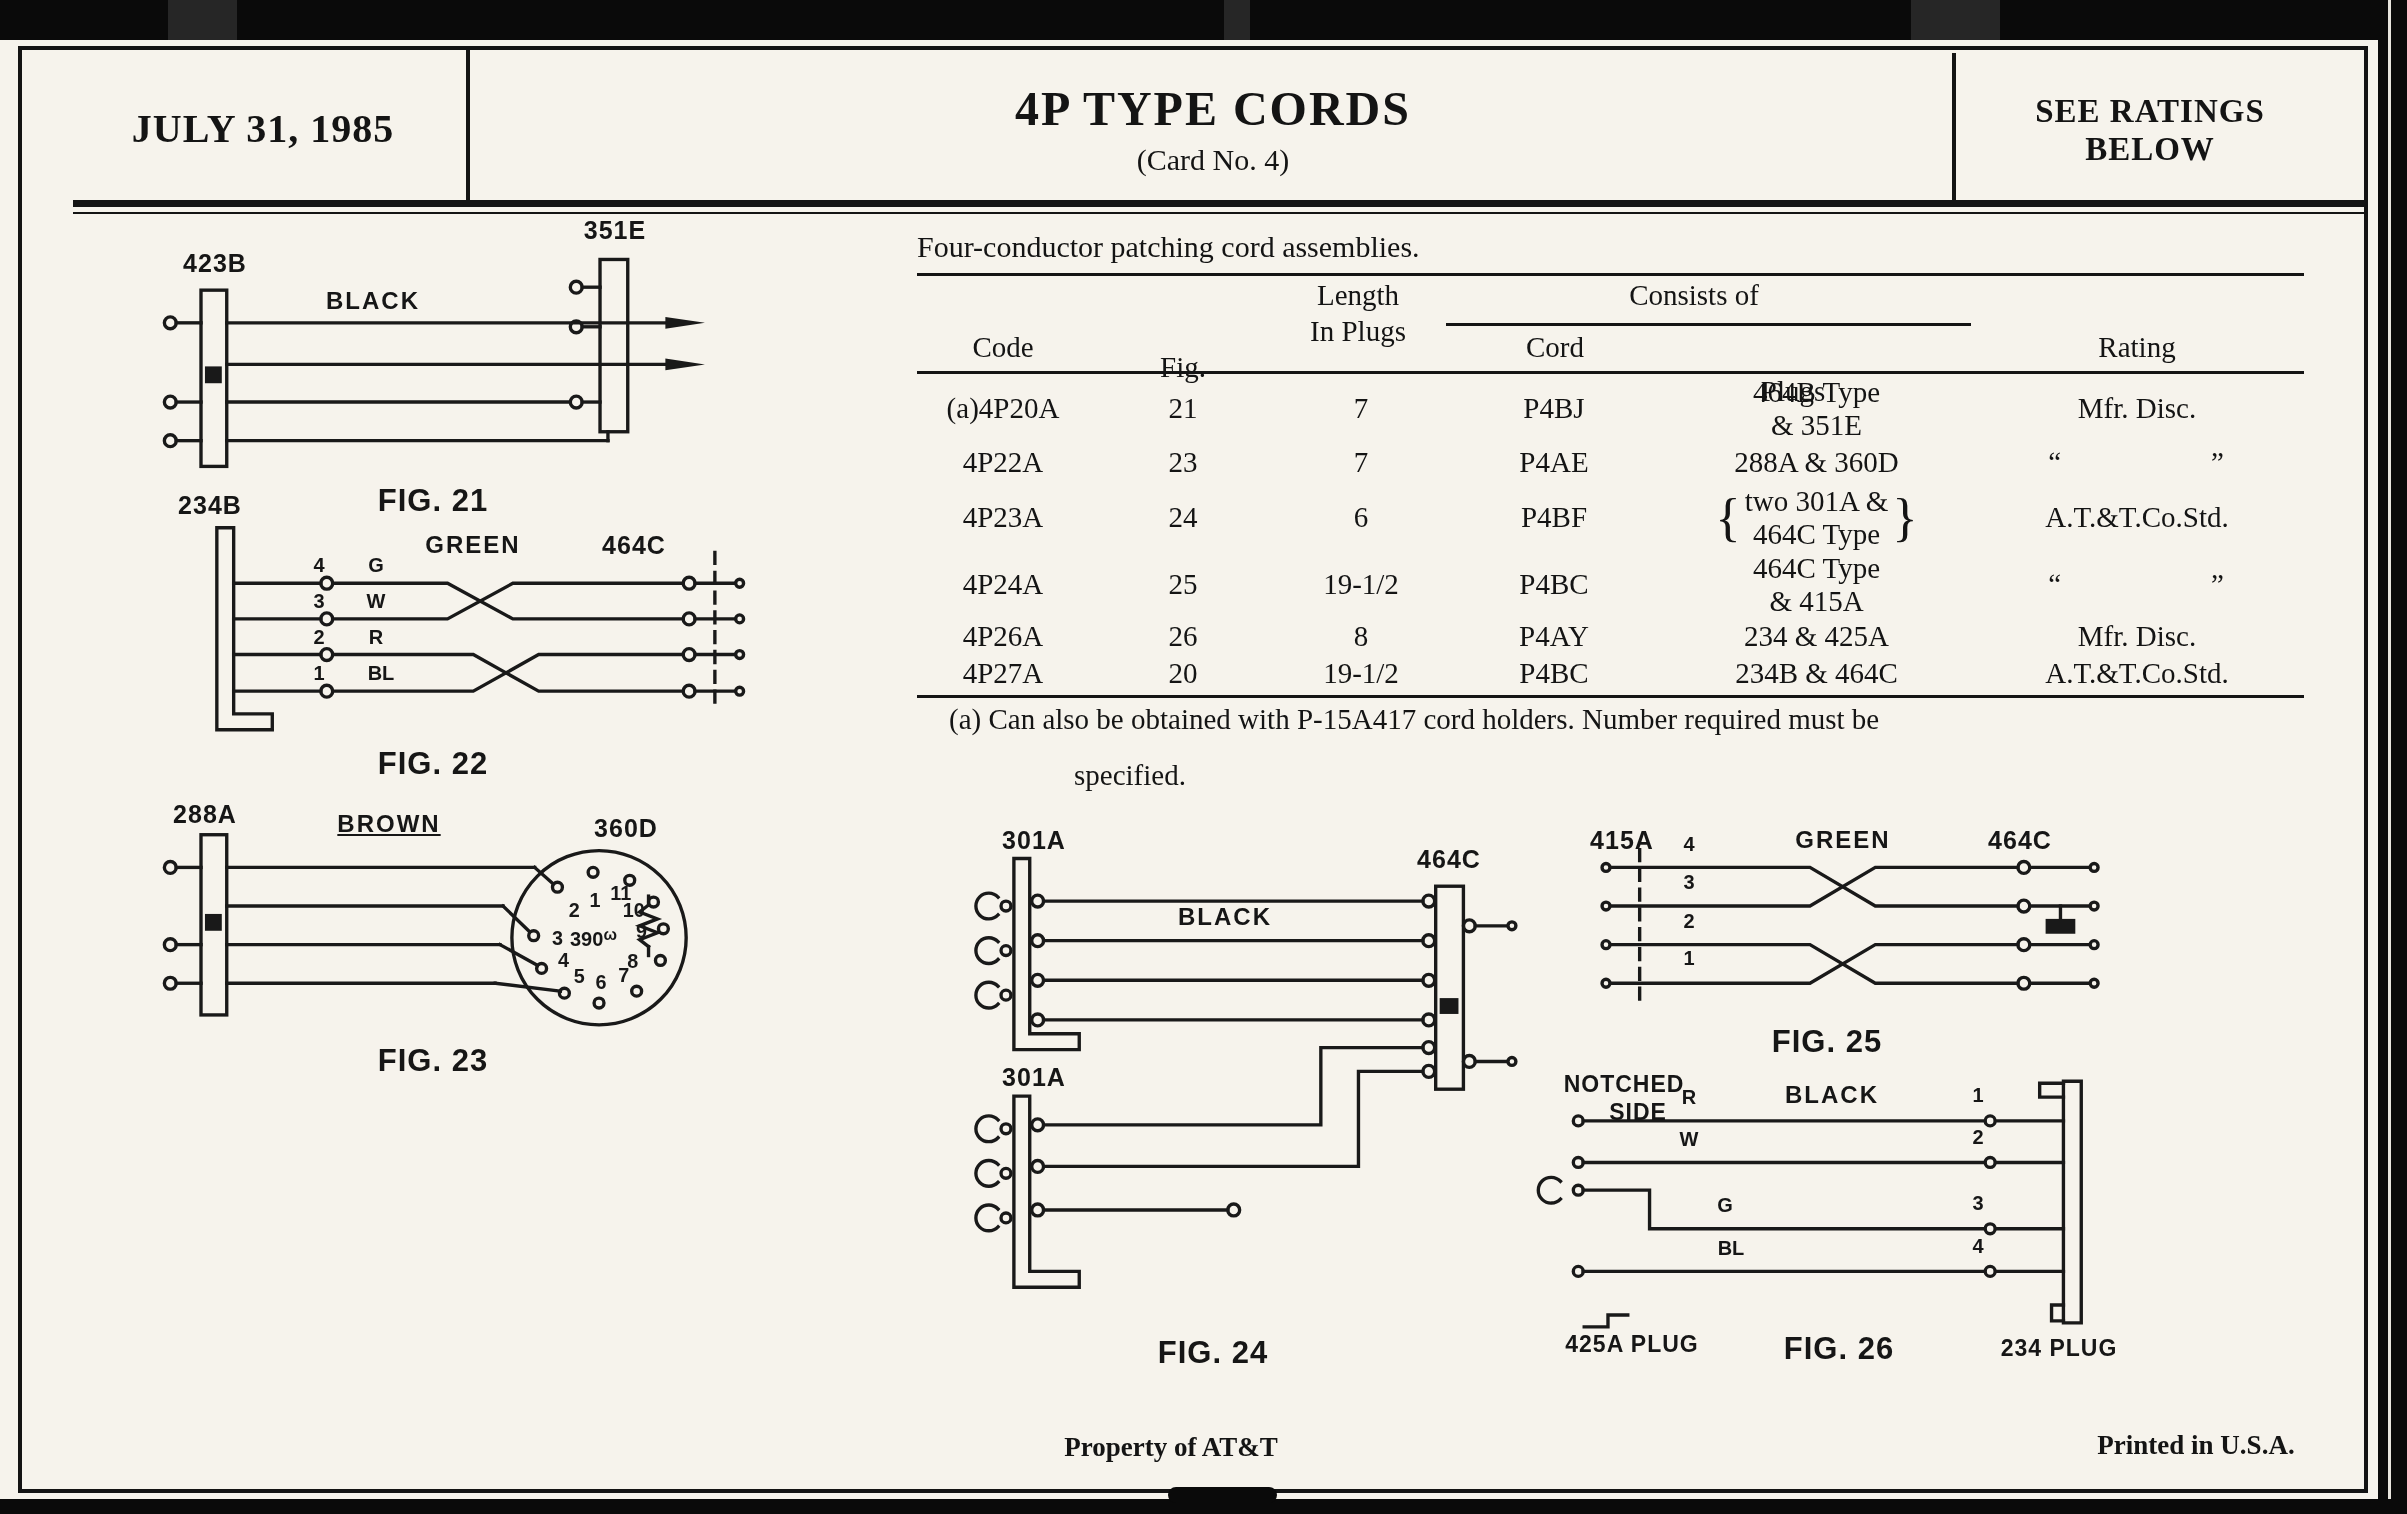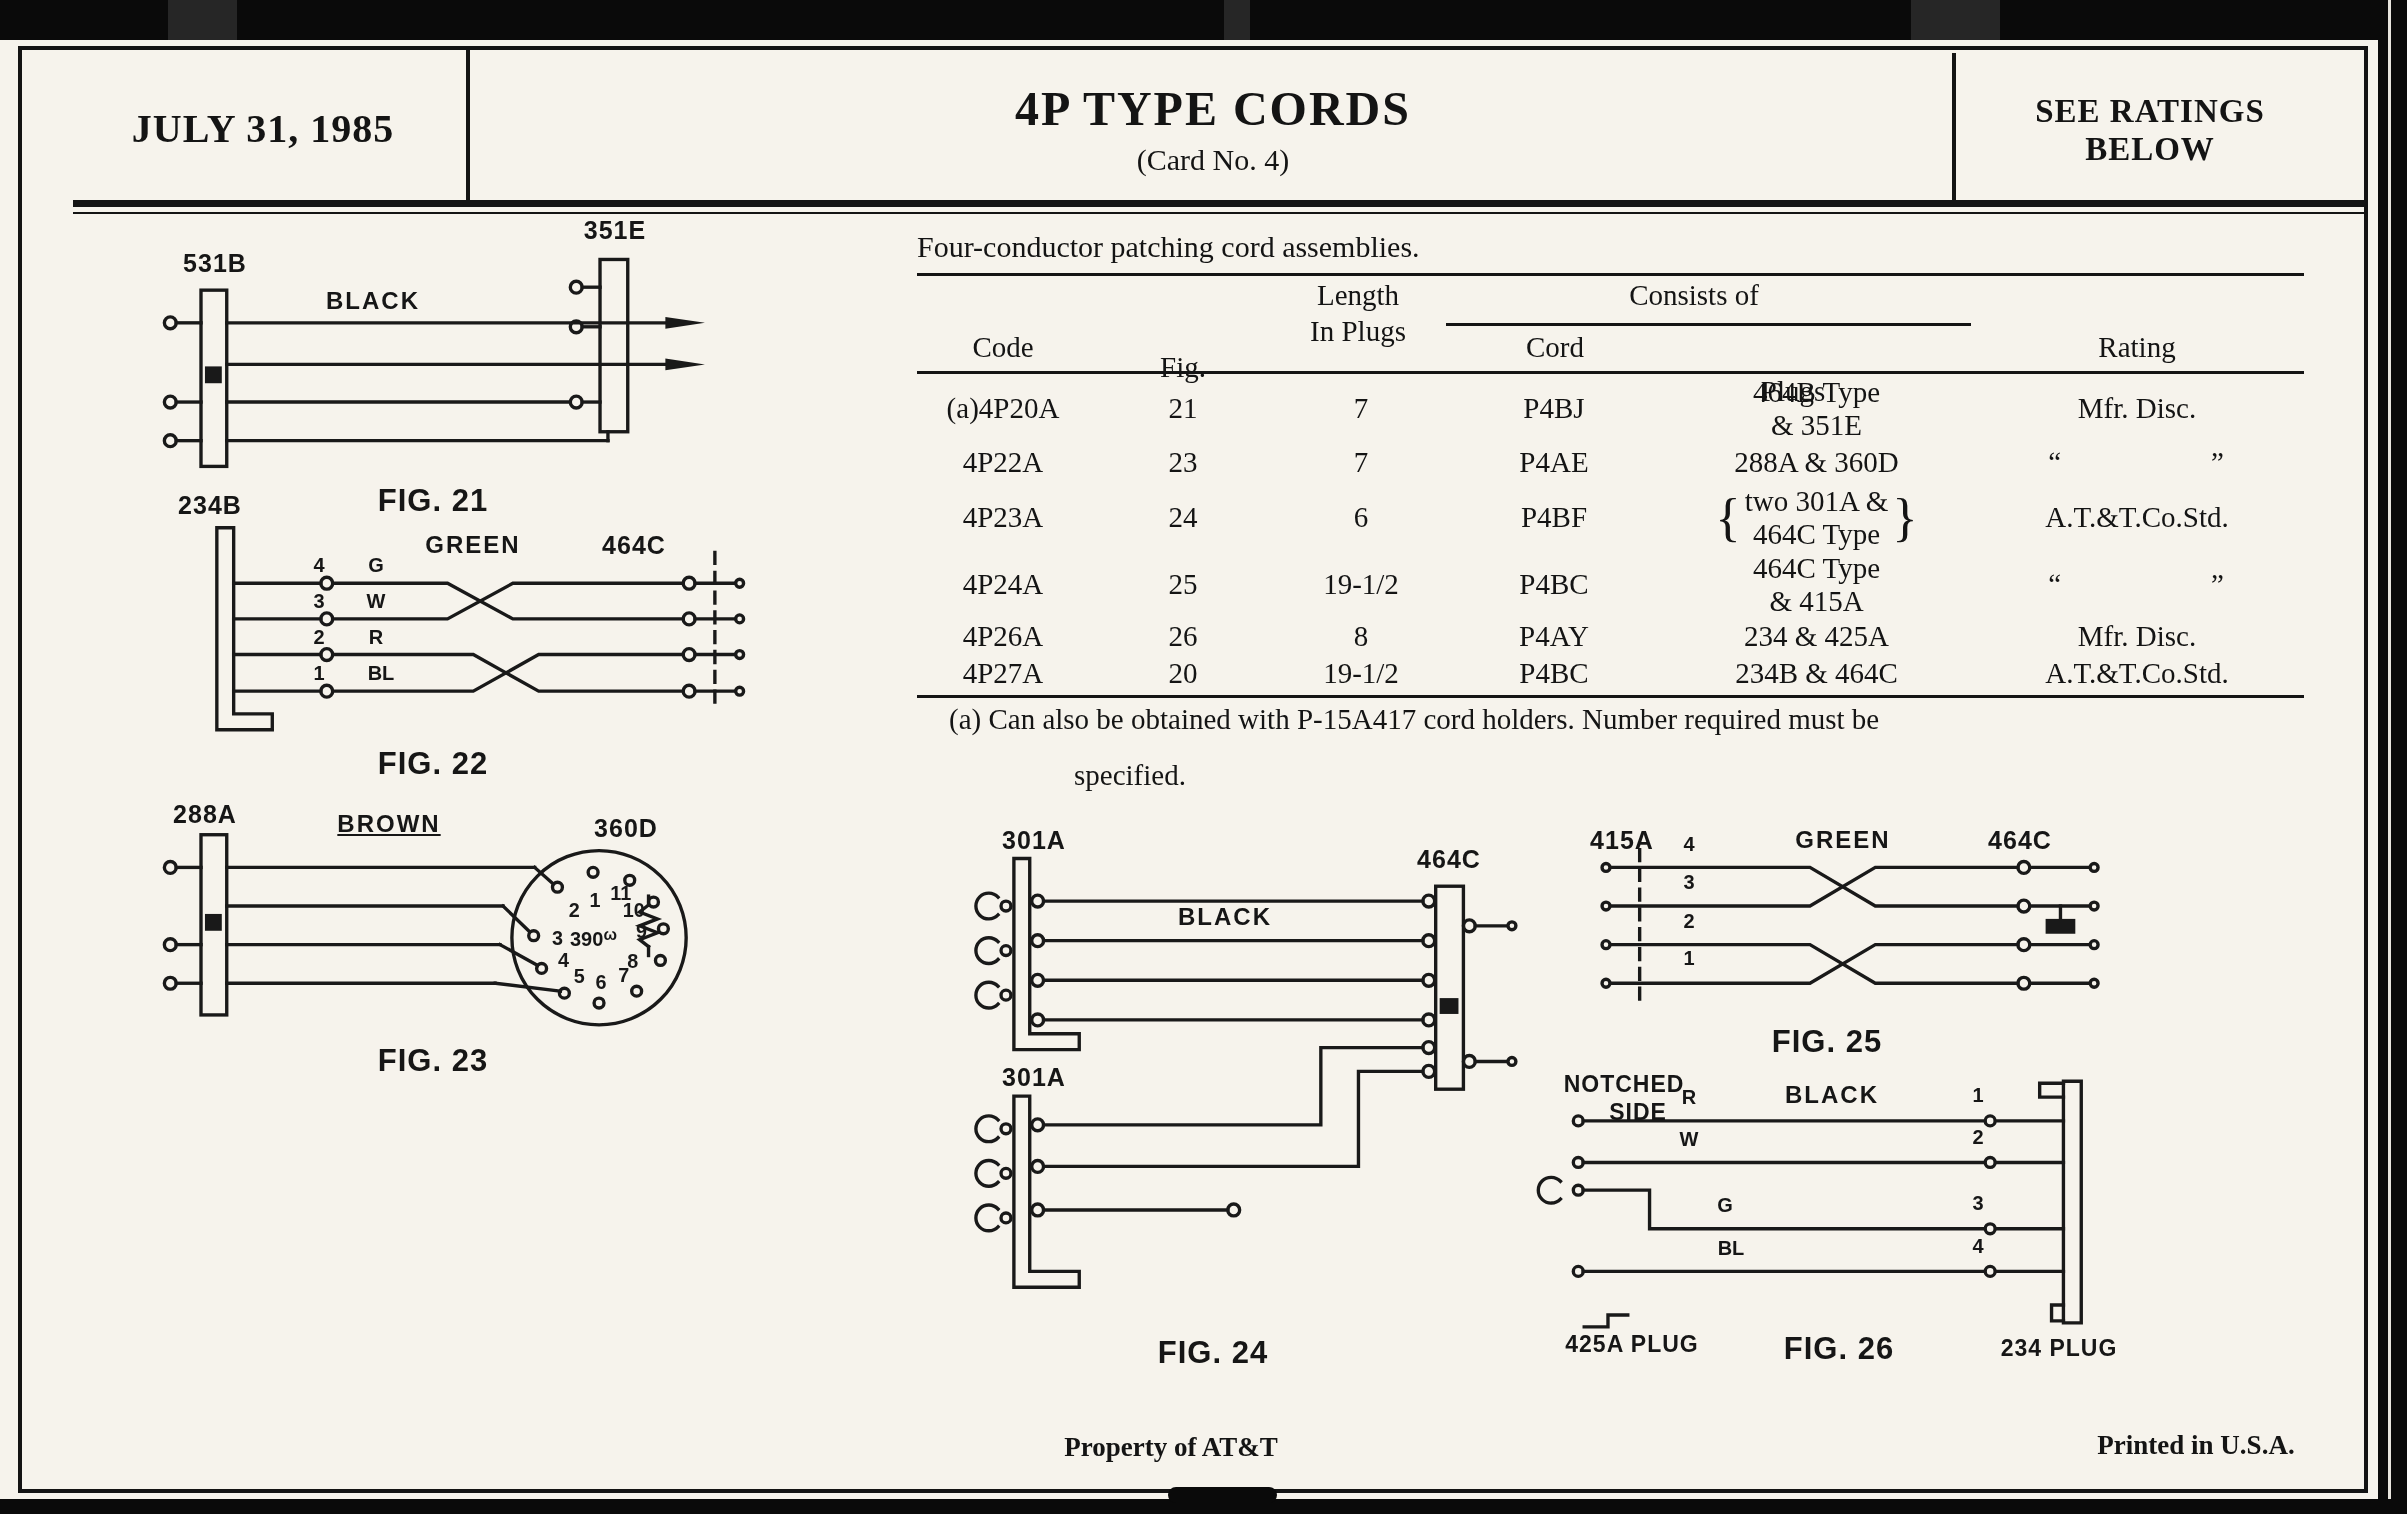--- a/index.html
+++ b/index.html
@@ -275,21 +275,21 @@
       <path d="M 2084,1092 h 18 v 244 h -18 Z"></path>
       <path d="M 2084,1108 h -24 v -14 h 24"></path>
       <path d="M 2084,1318 h -12 v 16 h 12"></path>
       <path d="M 1600,1340 h 24 v -12 h 20"></path>
     </g>
   </g>
 </svg>
 
 <div>
 
-  <div class="dlabel l25" style="left:215px;top:251px;">531B</div>
+  <div class="dlabel l25" style="left:215px;top:251px;">423B</div>
   <div class="dlabel l25" style="left:615px;top:218px;text-align:right;">351E</div>
   <div class="dlabel l24" style="left:373px;top:289px;">BLACK</div>
   <div class="dlabel cap" style="left:433px;top:485px;">FIG. 21</div>
 
   <div class="dlabel l25" style="left:210px;top:493px;">234B</div>
   <div class="dlabel l20" style="left:319px;top:555px;">4</div>
   <div class="dlabel l20" style="left:319px;top:591px;">3</div>
   <div class="dlabel l20" style="left:319px;top:627px;">2</div>
   <div class="dlabel l20" style="left:319px;top:663px;">1</div>
   <div class="dlabel l20" style="left:376px;top:555px;">G</div>

